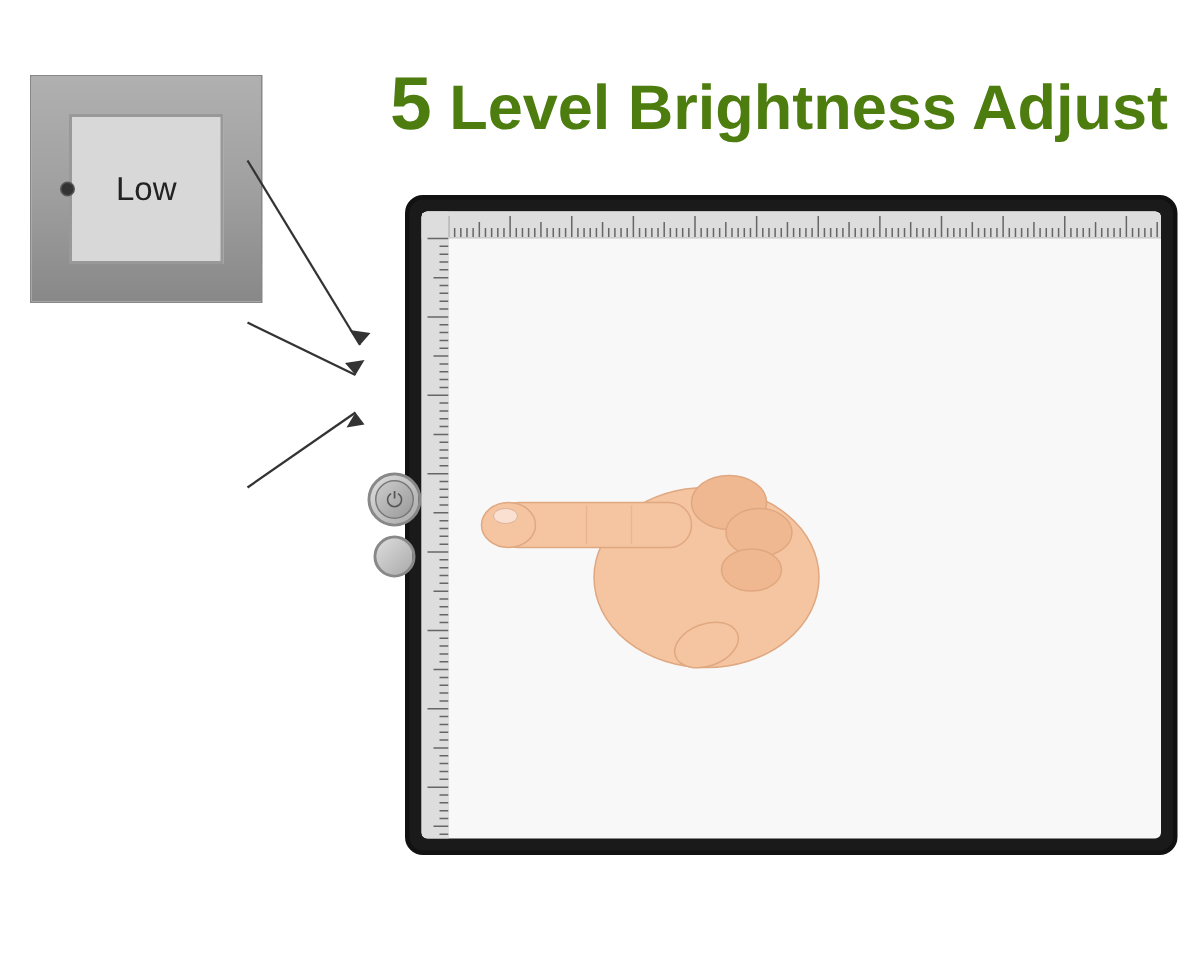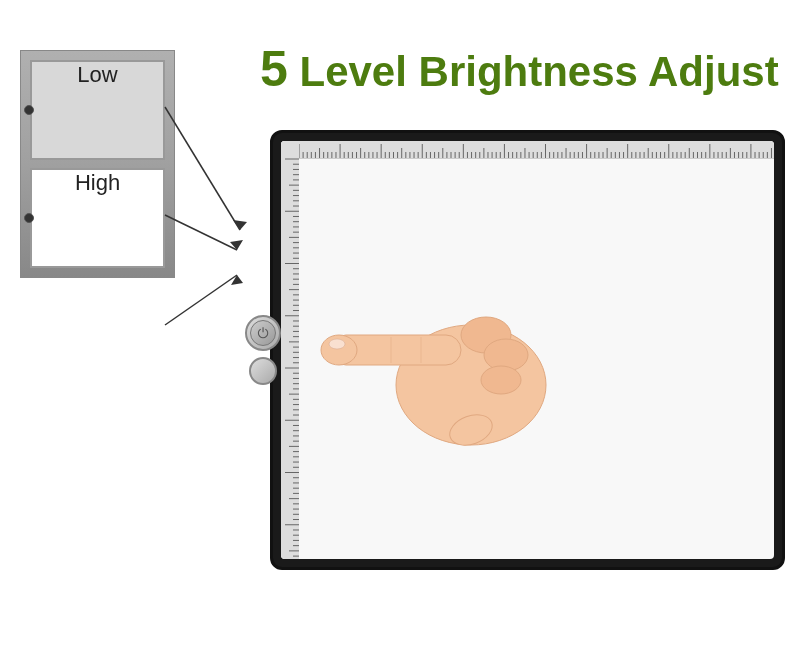--- a/index.html
+++ b/index.html
@@ -32,23 +32,24 @@
       display: flex;
       flex-direction: column;
       gap: 0;
       background: linear-gradient(to bottom, #b0b0b0 0%, #a0a0a0 50%, #888 100%);
       border: 1px solid #888;
       padding: 5px;
     }
 
     .brightness-card {
       position: relative;
-      margin: 4px;
+      margin: 20px;
       border: 2px solid #999;
       display: flex;
+      align-items: center;
       justify-content: center;
       height: 100px;
       cursor: pointer;
     }
 
     .brightness-card.low {
       background: #d8d8d8;
     }
 
     .brightness-card.medium {
@@ -234,24 +235,20 @@
   </div>
 
   <div class="brightness-panel">
 
     <div class="brightness-card low">
       <div class="dot-indicator"></div>
       <span class="brightness-card-label">Low</span>
     </div>
 
 
-    <div class="brightness-card high">
-      <div class="dot-indicator"></div>
-      <span class="brightness-card-label">High</span>
-    </div>
 
   </div>
 
   <svg class="arrows-svg" viewBox="0 0 120 430">
 
     <line x1="10" y1="57" x2="85" y2="180" stroke="#333" stroke-width="1.5"></line>
     <polygon points="85,180 78,170 92,172" fill="#333"></polygon>
 
     <line x1="10" y1="165" x2="82" y2="200" stroke="#333" stroke-width="1.5"></line>
     <polygon points="82,200 75,192 88,190" fill="#333"></polygon>

